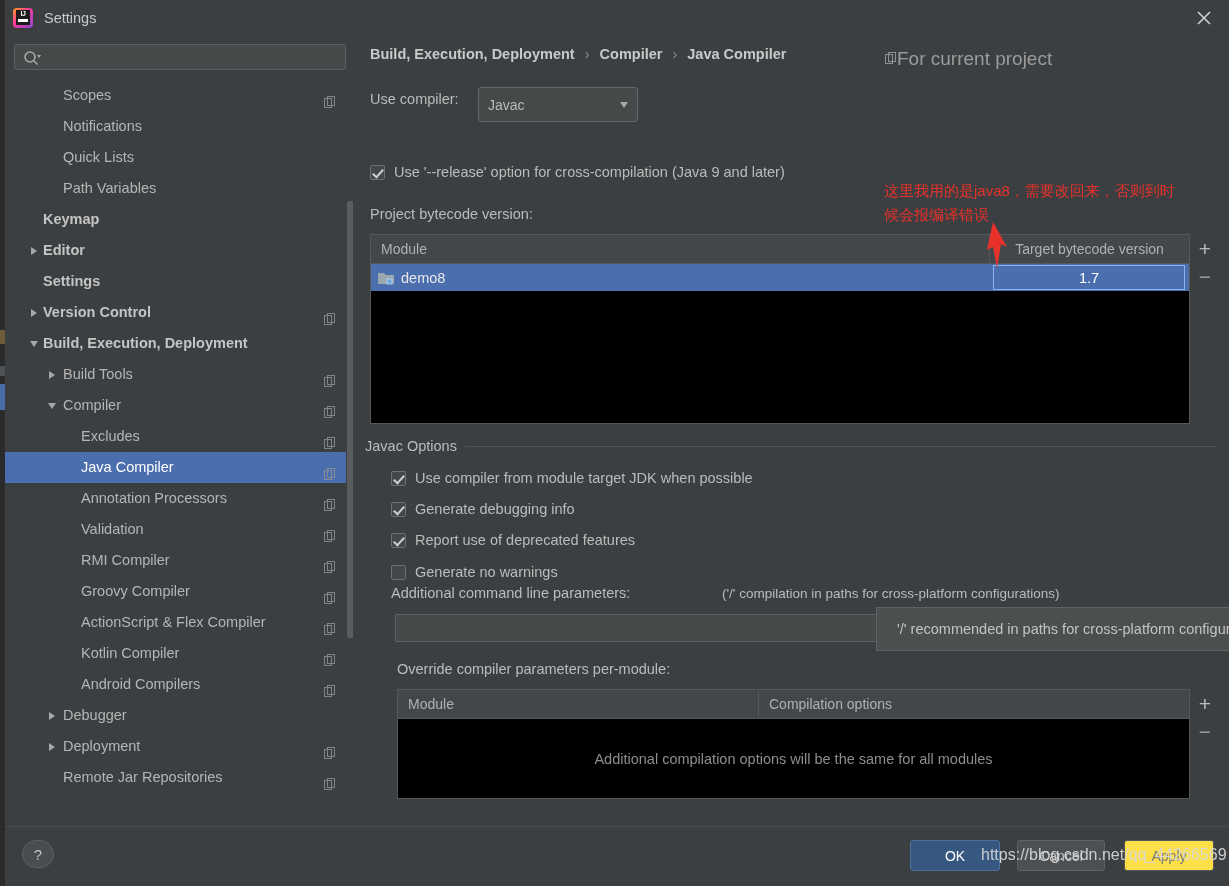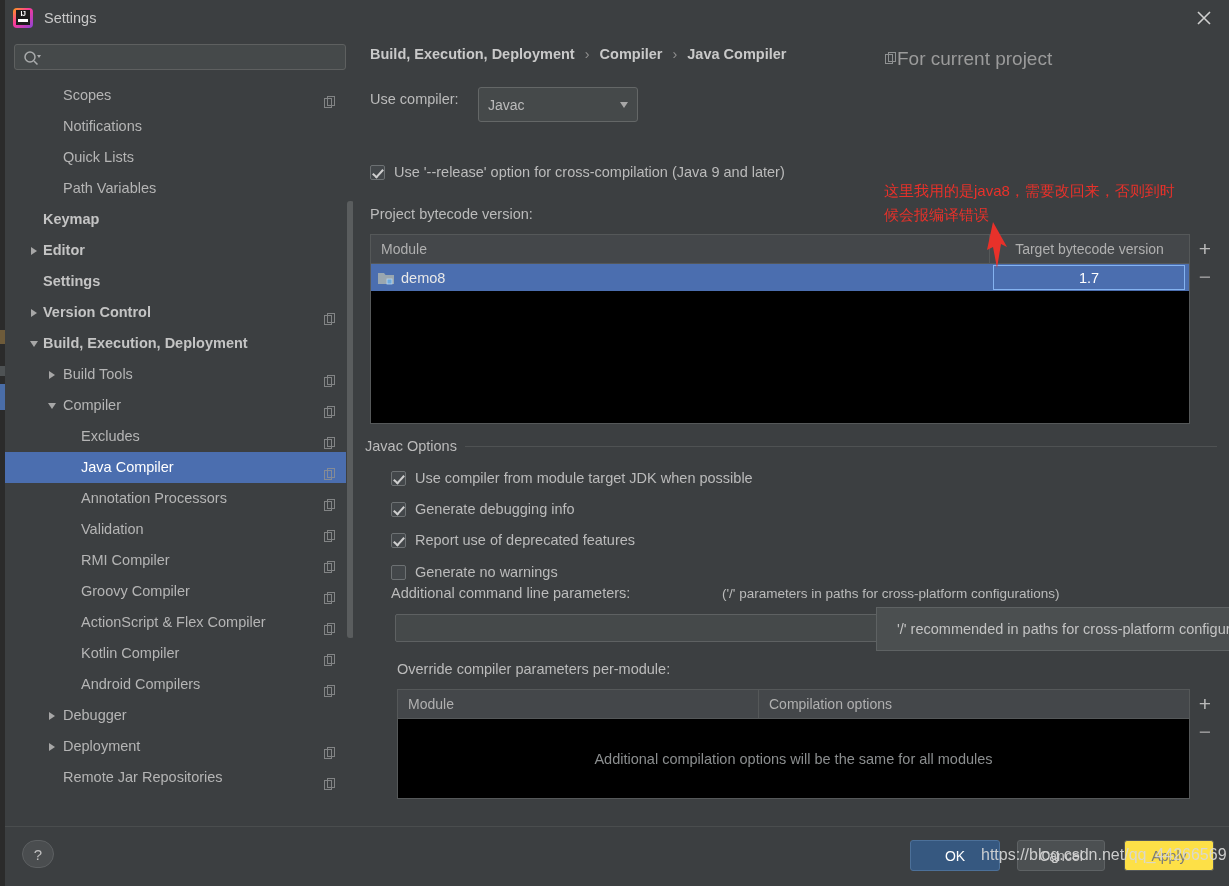--- a/index.html
+++ b/index.html
@@ -552,21 +552,21 @@
     </div>
     <div class="cbrow" style="left:38px; top:528px;">
       <span class="cbox"></span>
       <span class="cb-label">Generate no warnings</span>
     </div>
 
     <div class="row" style="left:38px; top:549px;">
       <span class="lbl-txt">Additional command line parameters:</span>
     </div>
     <div class="row" style="left:369px; top:550px;">
-      <span class="lbl-txt" style="font-size:13.5px;">('/' parameters in paths for cross-platform configurations)</span>
+      <span class="lbl-txt" style="font-size:13.5px;">('/' compilation in paths for cross-platform configurations)</span>
     </div>
     <input class="text-input" style="left: 42px; top: 578px; width: 822px;" type="text" value="">
 
     <div class="row" style="left:44px; top:625px;">
       <span class="lbl-txt">Override compiler parameters per-module:</span>
     </div>
 
     <div class="table-wrap" style="left:44px; top:653px; width:793px; height:110px;">
       <div class="thead">
         <div class="th c1" style="width:360px;">Module</div>

